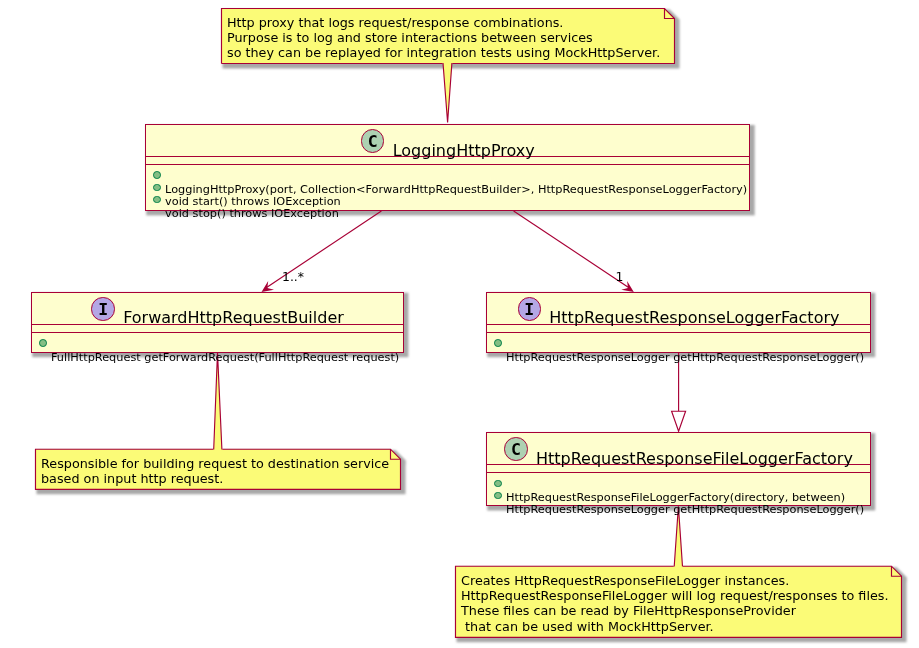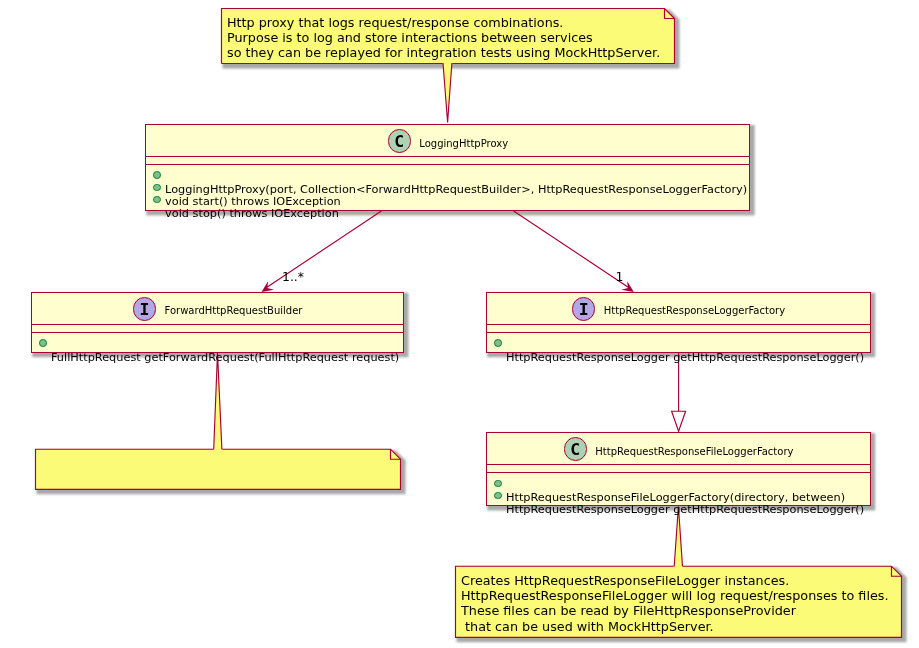--- a/index.html
+++ b/index.html
@@ -13,21 +13,21 @@
   .uml-class{position:absolute;box-sizing:border-box;background:#FEFECE;
              border:1px solid #A80036;}
   .hdr{position:relative;height:31.3px;display:flex;align-items:center;justify-content:center;}
   .hdr .stereo{display:flex;align-items:center;justify-content:center;
                width:23.5px;height:23.5px;border-radius:50%;border:1.3px solid #A80036;
                box-sizing:border-box;flex:0 0 auto;margin-right:8.3px;margin-top:1px;}
   .hdr .stereo span{font-family:"DejaVu Sans Mono",monospace;font-weight:bold;font-size:16.5px;
                     line-height:1;position:relative;top:1px;}
   .stereo.c{background:#ADD1B2;}
   .stereo.i{background:#B4A7E5;}
-  .cname{font-size:10px;line-height:1;white-space:nowrap;position:relative;top:3px;}
+  .cname{font-size:16px;line-height:1;white-space:nowrap;position:relative;top:10px;}
   .cname.italic{}
   .sep{height:8.9px;border-top:1px solid #A80036;border-bottom:1px solid #A80036;
        box-sizing:border-box;}
   .members{padding-top:4.0px;}
   .member{display:flex;align-items:center;height:12.15px;white-space:nowrap;font-size:11.3px;
           padding-left:7px;}
   .dot{width:7.7px;height:7.7px;border-radius:50%;background:#84BE84;
        border:1.2px solid #038048;box-sizing:border-box;margin-right:4.1px;flex:0 0 auto;}
   .mtext{position:relative;top:0.3px;margin-top:28px;}
 
@@ -187,20 +187,24 @@
       </div>
     </div>
   </div>
 
   <div class="uml-note" id="note1" style="left:221px;top:8px;width:454px;height:56px;padding-left:28px;">
     <div class="ntext">Http proxy that logs request/response combinations.
 Purpose is to log and store interactions between services
 so they can be replayed for integration tests using MockHttpServer.</div>
   </div>
 
+  <div class="uml-note" id="note2" style="left:35px;top:449px;width:366px;height:41px;">
+    <div class="ntext">Responsible for building request to destination service
+based on input http request.</div>
+  </div>
 
   <div class="uml-note" id="note3" style="left:455px;top:566px;width:447px;height:72px;">
     <div class="ntext">Creates HttpRequestResponseFileLogger instances.
 HttpRequestResponseFileLogger will log request/responses to files.
 These files can be read by FileHttpResponseProvider
  that can be used with MockHttpServer.</div>
   </div>
 
   <div class="rel-label" id="lbl1" style="left:282px;top:271.4px;">1..*</div>
   <div class="rel-label" id="lbl2" style="left:615.4px;top:271.3px;">1</div>

